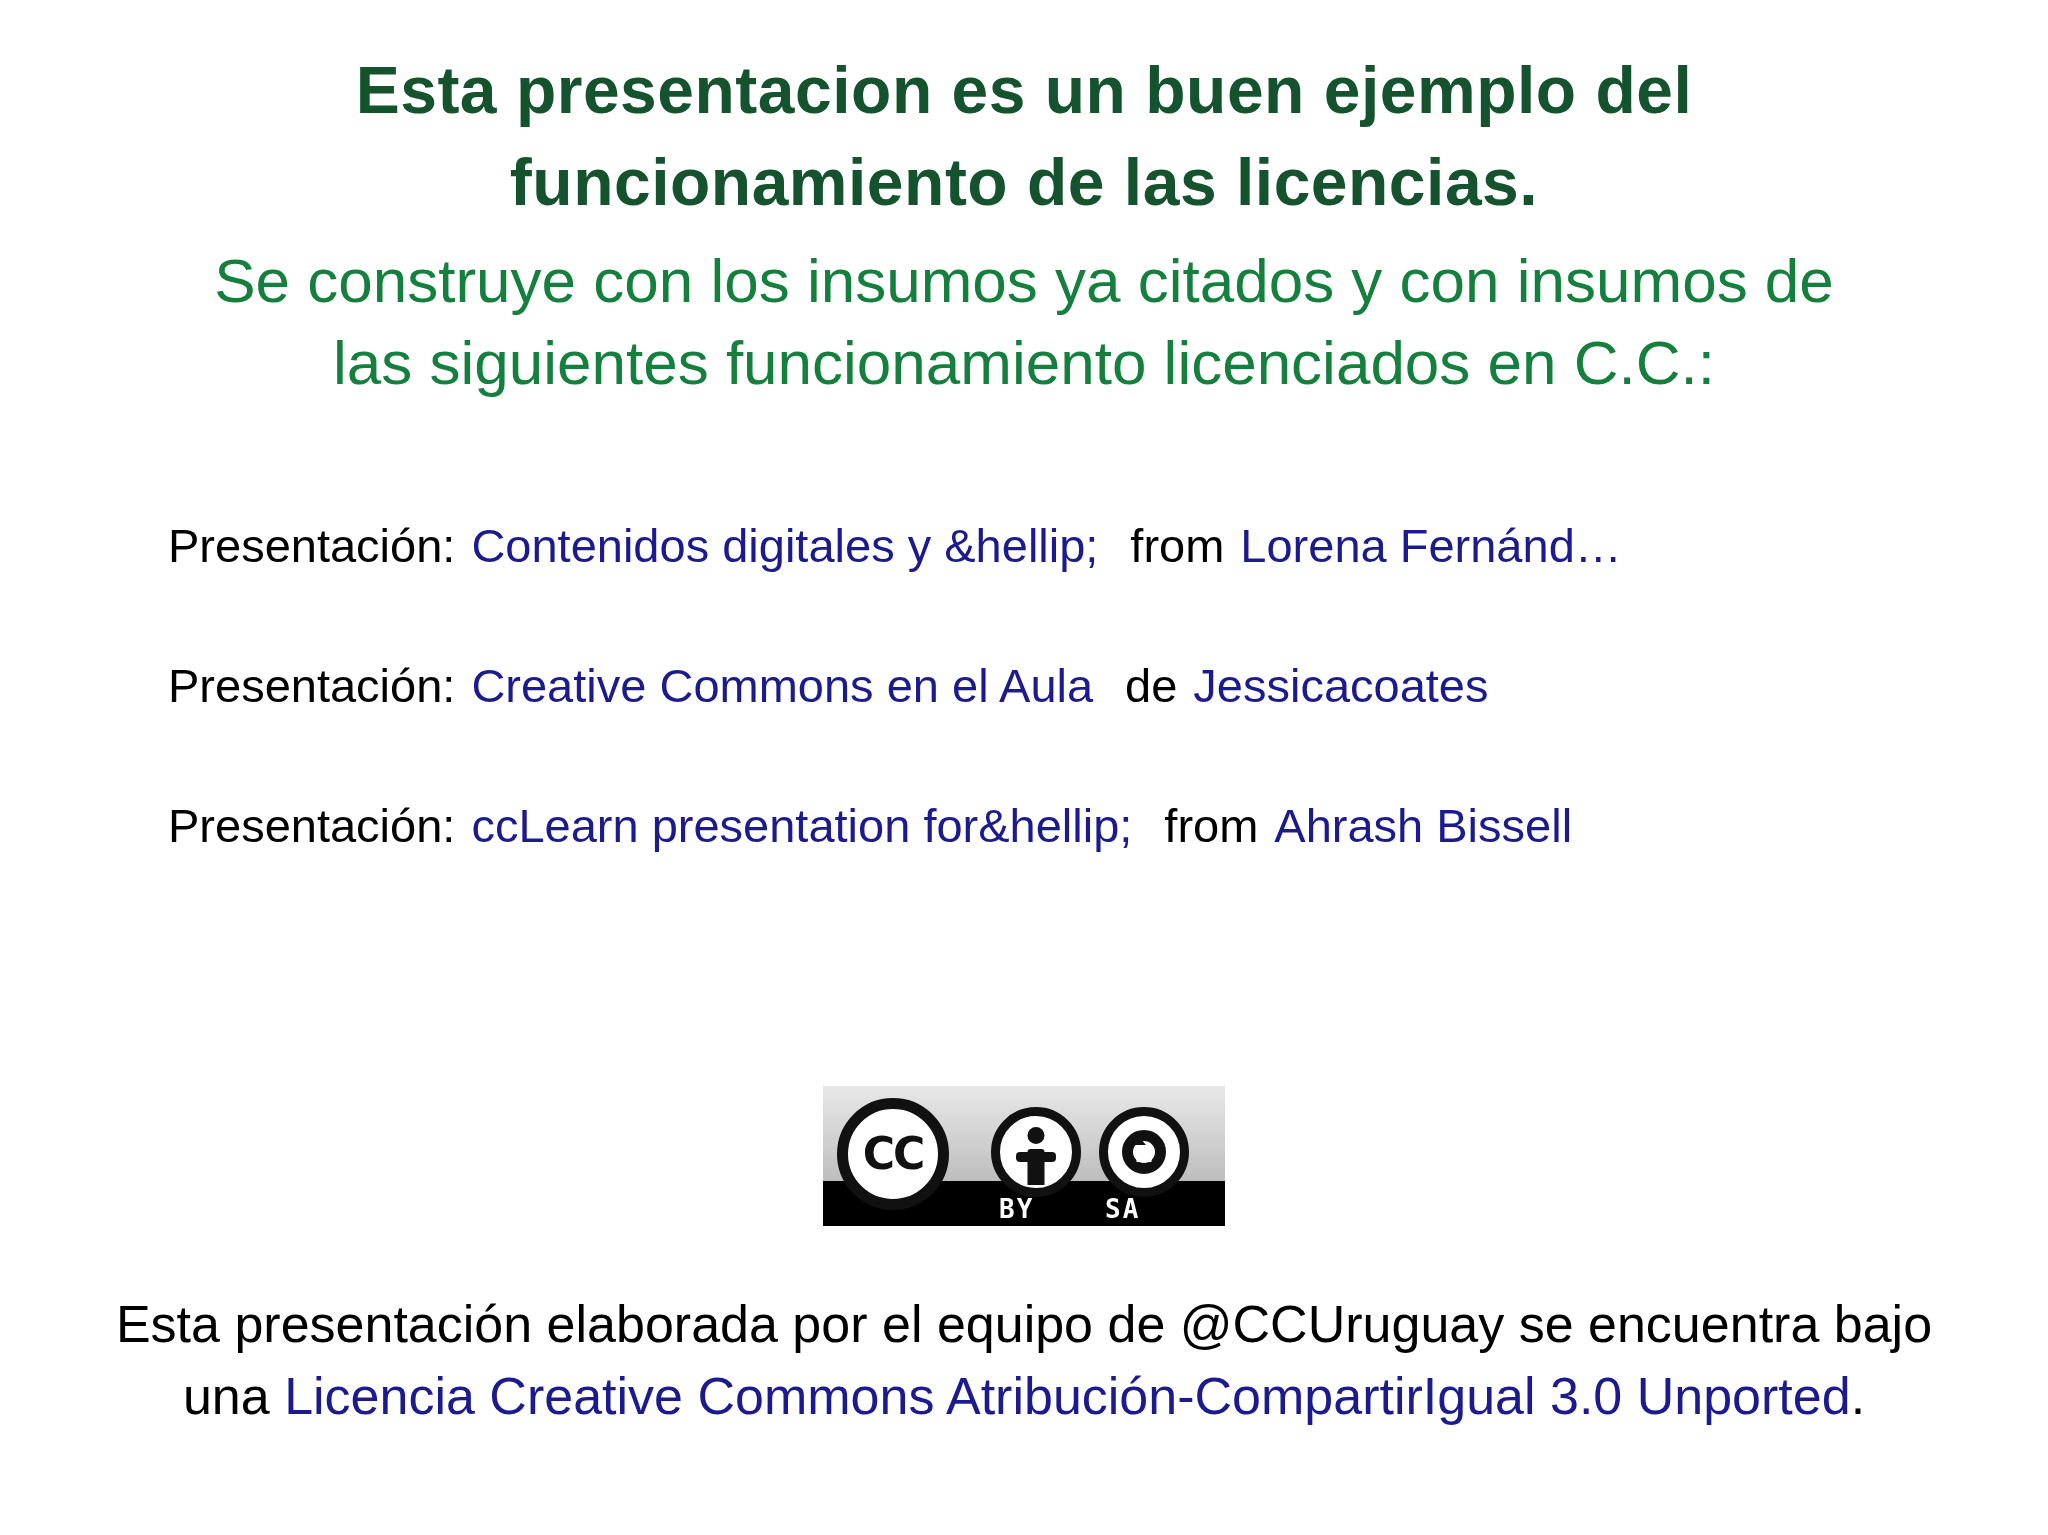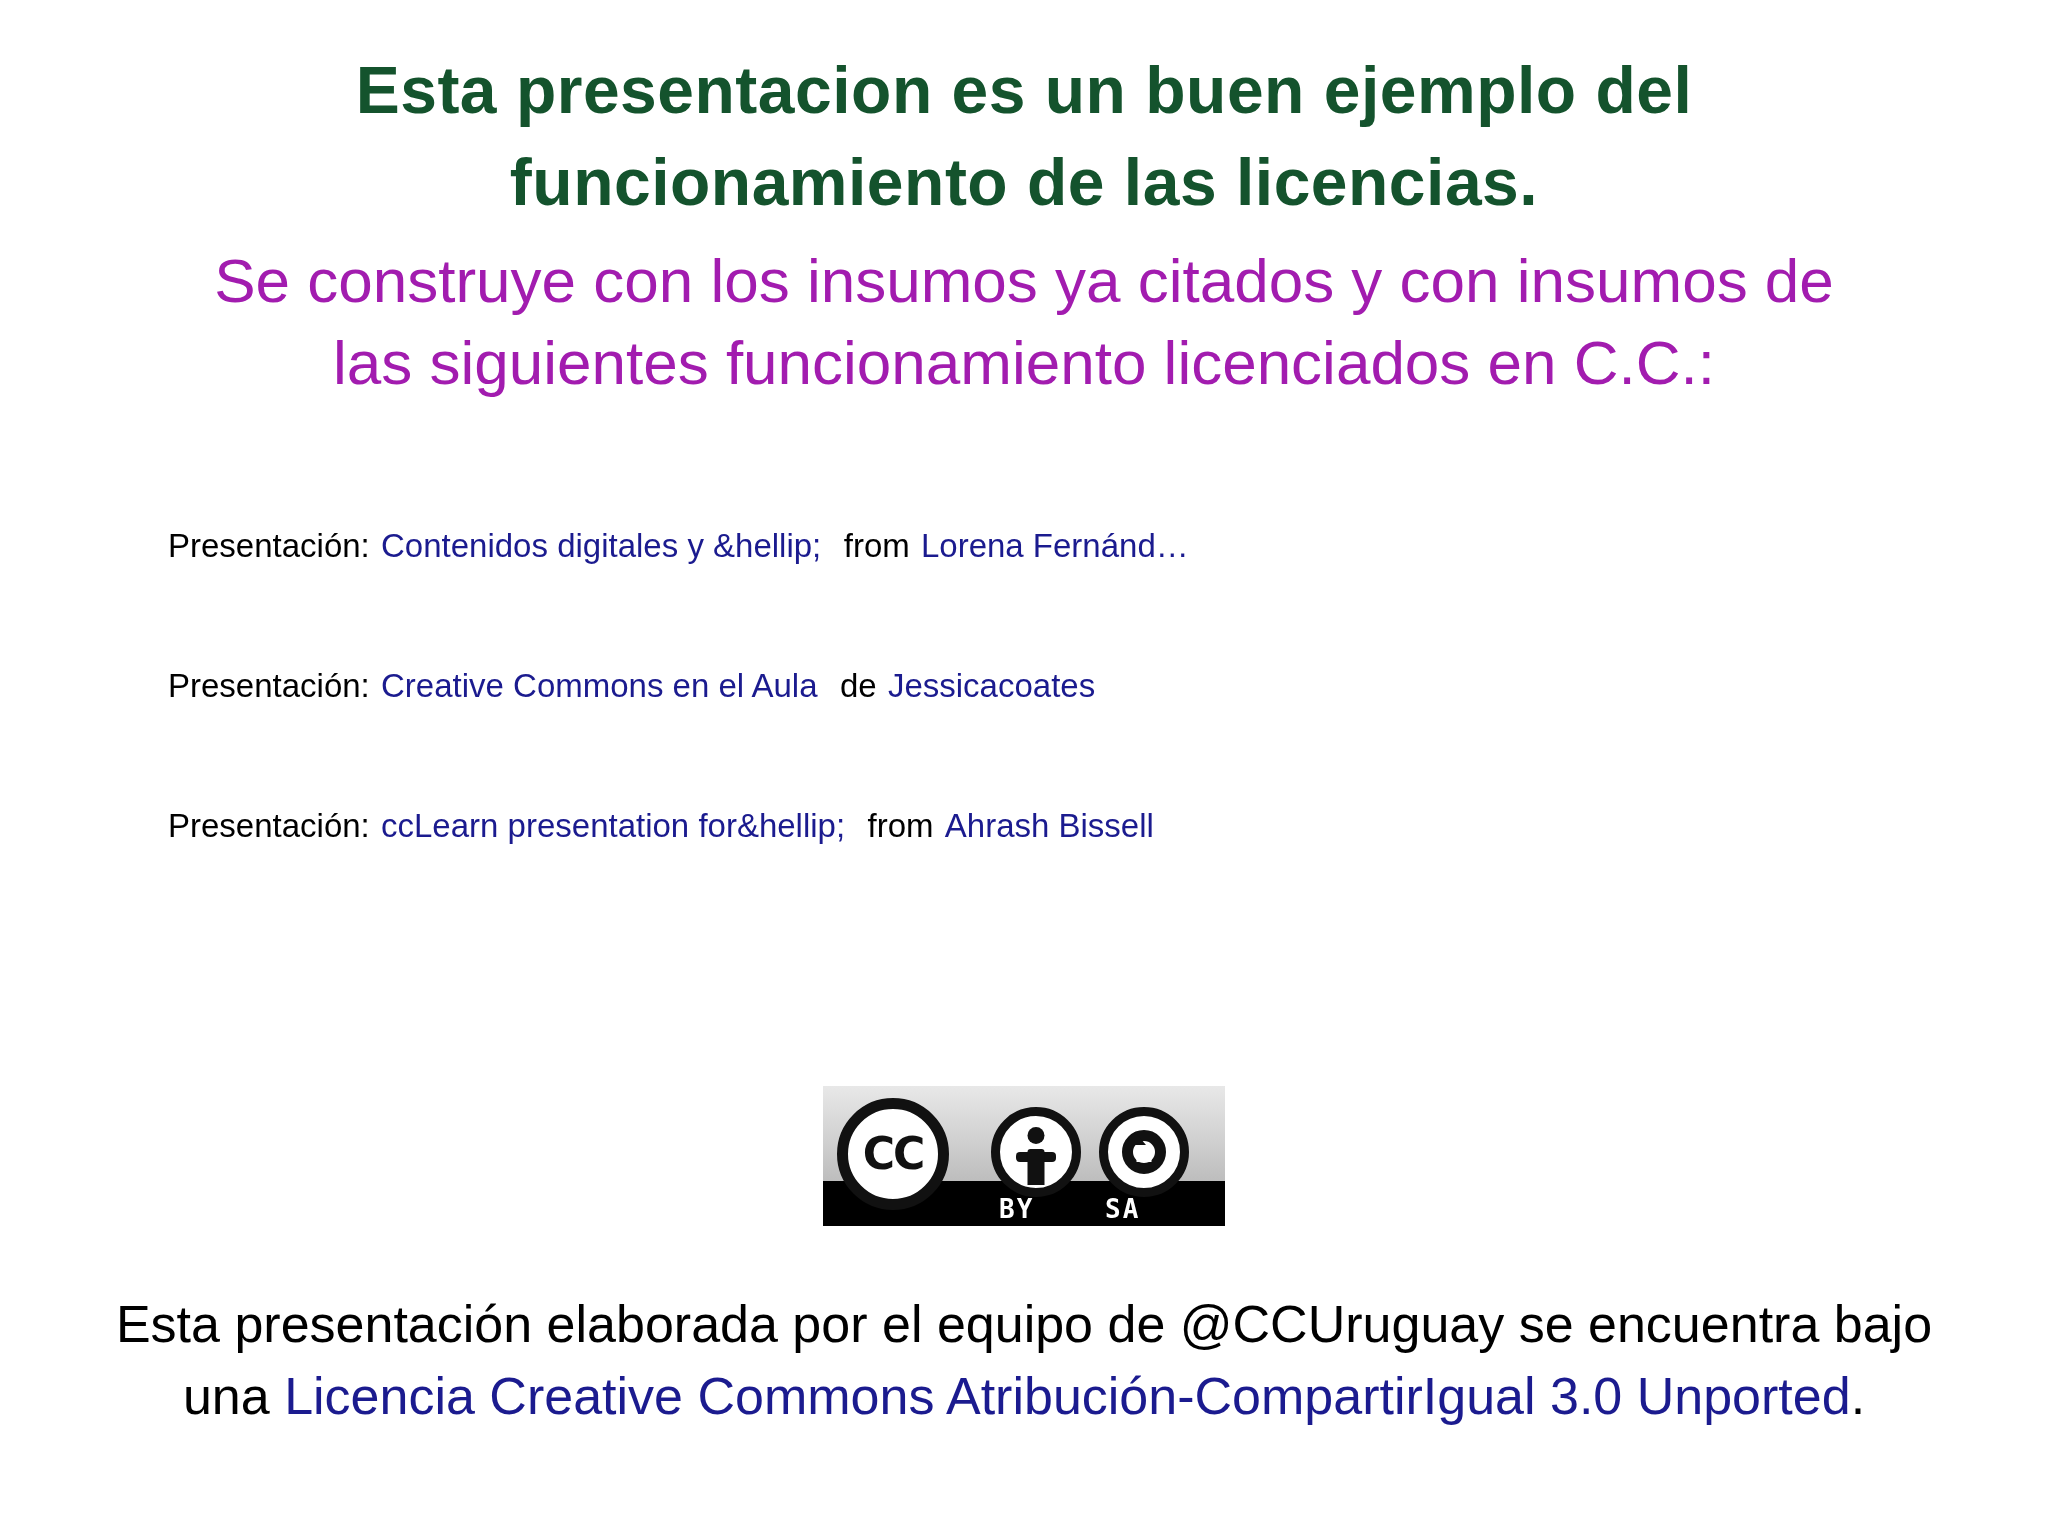--- a/index.html
+++ b/index.html
@@ -44,38 +44,38 @@
 
   
   .subtitle-block {
     position: absolute;
     top: 240px;
     left: 50px;
     width: 1948px;
     text-align: center;
   }
   .subtitle-line {
-    color: #a21caf;
+    color: #15803d;
     font-size: 62px;
     line-height: 82px;
     font-weight: 400;
     white-space: nowrap;
     text-align: center;
   }
 
   
   .credits {
     position: absolute;
     top: 518px;
     left: 168px;
     width: 1760px;
   }
   .credit-row {
     height: 140px;
-    font-size: 33px;
+    font-size: 47px;
     line-height: 56px;
     white-space: nowrap;
     color: #000000;
   }
   .credit-row .lbl { color: #000000; }
   .credit-row .lnk { color: #1b1b8f; }
   .credit-row .mid { color: #000000; }
   .sp { display: inline-block; width: 0.34em; }
 
   

